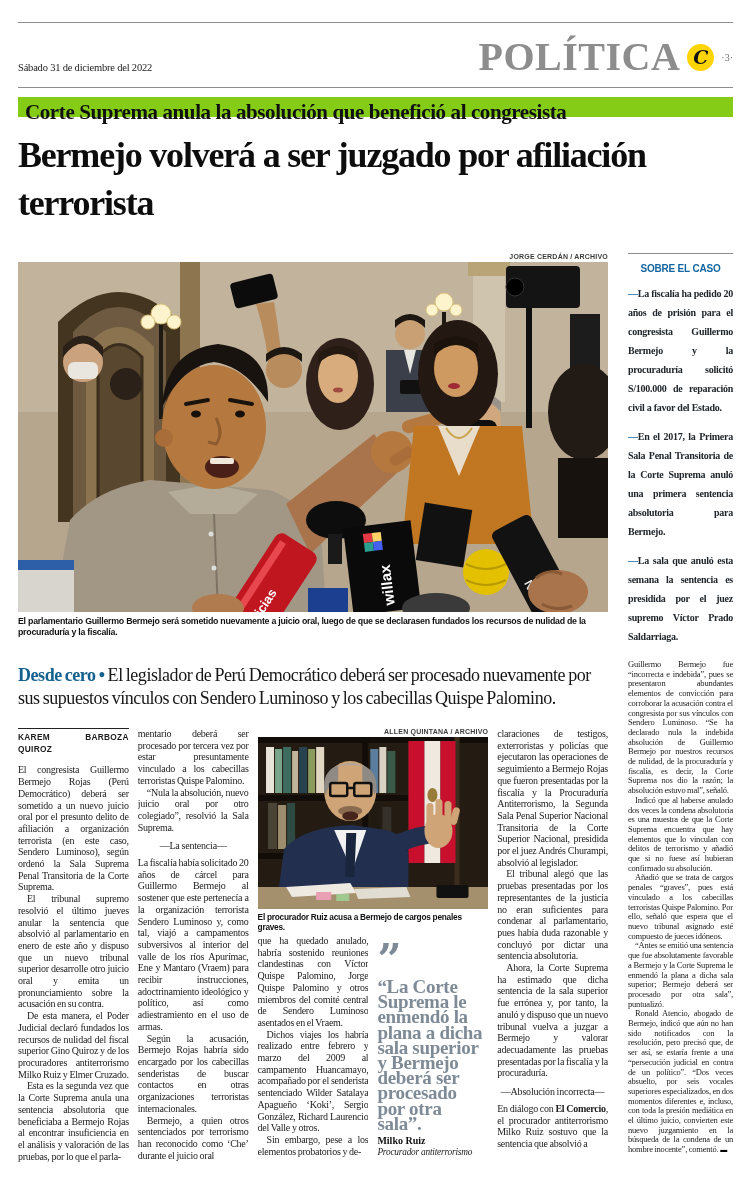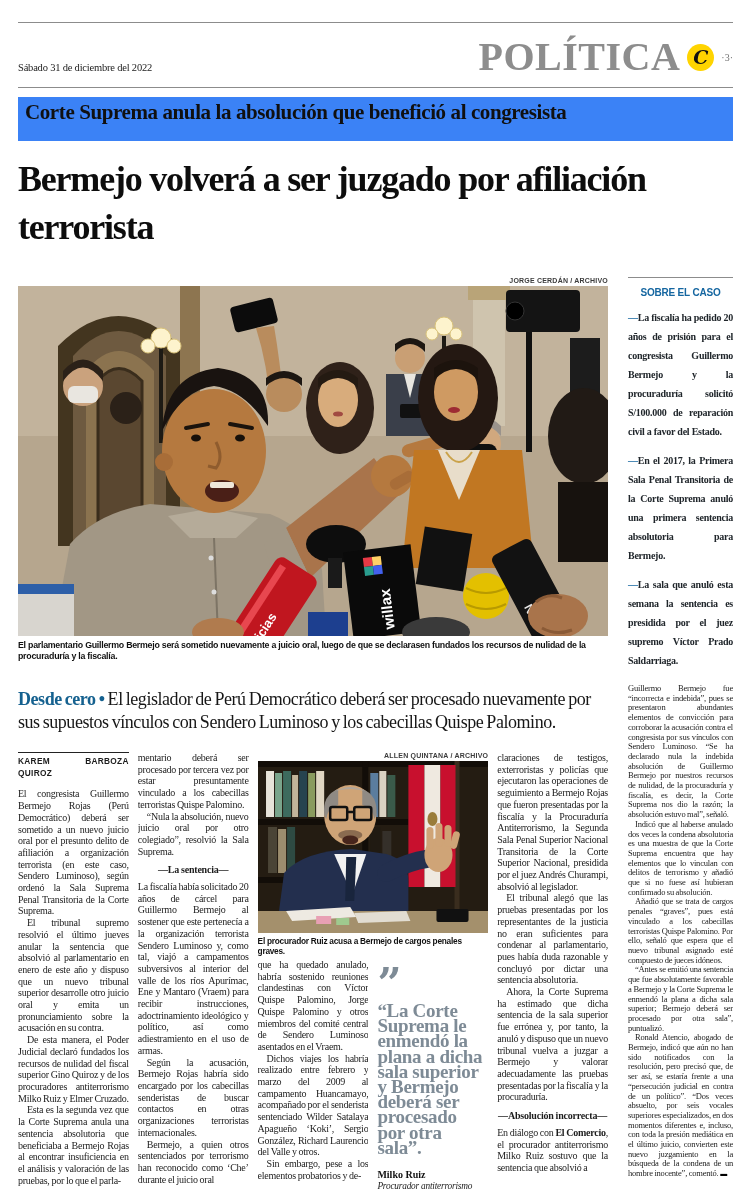--- a/index.html
+++ b/index.html
@@ -13,21 +13,21 @@
   .mastrow{display:flex;justify-content:space-between;align-items:flex-end;height:56px;}
   .date{font-size:10.5px;letter-spacing:-0.2px;color:#1a1a1a;padding-bottom:6px;}
   .mastright{display:flex;align-items:center;gap:7px;padding-bottom:2px;}
   .section{font-size:40px;font-weight:700;color:#8d8d8d;letter-spacing:0.5px;line-height:1;}
   .logo{width:27px;height:27px;border-radius:50%;background:#ffd400;display:flex;align-items:center;justify-content:center;
         font-family:"DejaVu Serif",serif;font-style:italic;font-weight:700;font-size:19px;color:#111;}
   .pagenum{font-size:10px;color:#6f6f6f;}
   .headrule{margin-top:8px;}
 
   
-  .kicker{margin-top:9px;background:#3b82f6;height:44px;line-height:31px;padding-left:7px;
+  .kicker{margin-top:9px;background:#84cc16;height:20px;line-height:31px;padding-left:7px;
           font-weight:700;font-size:21px;letter-spacing:-0.4px;color:#101010;}
 
   
   .headline{margin:14px 0 26px 0;font-size:36px;line-height:48px;font-weight:700;color:#0d0d0d;
             letter-spacing:-1.2px;max-width:700px;}
 
   
   .content{display:flex;gap:20px;margin-top:14px;align-items:flex-start;}
   .maincol{width:590px;flex:0 0 590px;}
   .sidecol{width:105px;flex:0 0 105px;}
@@ -49,30 +49,30 @@
   .bcol-1{grid-column:1;grid-row:1/3;}
   .bcol-2{grid-column:2;grid-row:1/3;}
   .photo-block{grid-column:3/5;grid-row:1;overflow:hidden;}
   .bcol-3{grid-column:3;grid-row:2;}
   .bcol-q{grid-column:4;grid-row:2;overflow:hidden;}
   .bcol-5{grid-column:5;grid-row:1/3;}
   .para{margin:0;hyphens:auto;}
   .para.ind{text-indent:9px;}
   .byline{font-family:"Liberation Sans",sans-serif;font-size:8.3px;font-weight:700;letter-spacing:0.3px;
           border-top:1px solid #222;padding-top:3px;margin-bottom:9px;}
-  .subhead{font-weight:700;text-align:center;margin:7px 0 5px 0;letter-spacing:-0.2px;}
+  .subhead{font-weight:400;text-align:center;margin:7px 0 5px 0;letter-spacing:-0.2px;}
 
   .insetphoto{display:block;width:100%;height:172px;background:#241c12;}
   .photo-block .credit{margin-bottom:2px;}
   .photo-block .caption{font-size:8.3px;line-height:10px;margin-top:3px;}
 
   
   .quote-mark{font-family:"DejaVu Serif",serif;font-size:42px;line-height:30px;color:#7e8b96;font-weight:700;margin-top:10px;}
   .quote-text{font-weight:700;font-size:19px;line-height:15.2px;color:#7e8b96;letter-spacing:-0.3px;margin-top:4px;text-align:left;}
-  .quote-author{font-family:"Liberation Serif",serif;font-weight:700;font-size:10px;color:#111;margin-top:14px;}
+  .quote-author{font-family:"Liberation Serif",serif;font-weight:700;font-size:10px;color:#111;margin-top:4px;}
   .quote-role{font-style:italic;font-size:9.3px;color:#222;margin-top:1px;letter-spacing:-0.2px;}
 
   
   .aboutbox{border-top:1px solid #8c8c8c;padding-top:9px;}
   .about-title{color:#1566a0;font-family:"Liberation Sans",sans-serif;font-weight:700;font-size:10px;
                letter-spacing:-0.2px;text-align:center;margin-bottom:10px;}
   .about-item{font-size:10px;line-height:19px;font-weight:700;letter-spacing:-0.25px;text-align:justify;
               color:#20262b;margin-bottom:10px;hyphens:auto;}
   .about-item .dash{color:#1566a0;font-weight:700;}
   .side-cont{margin-top:14px;font-size:8.5px;line-height:9.7px;text-align:justify;letter-spacing:-0.2px;

